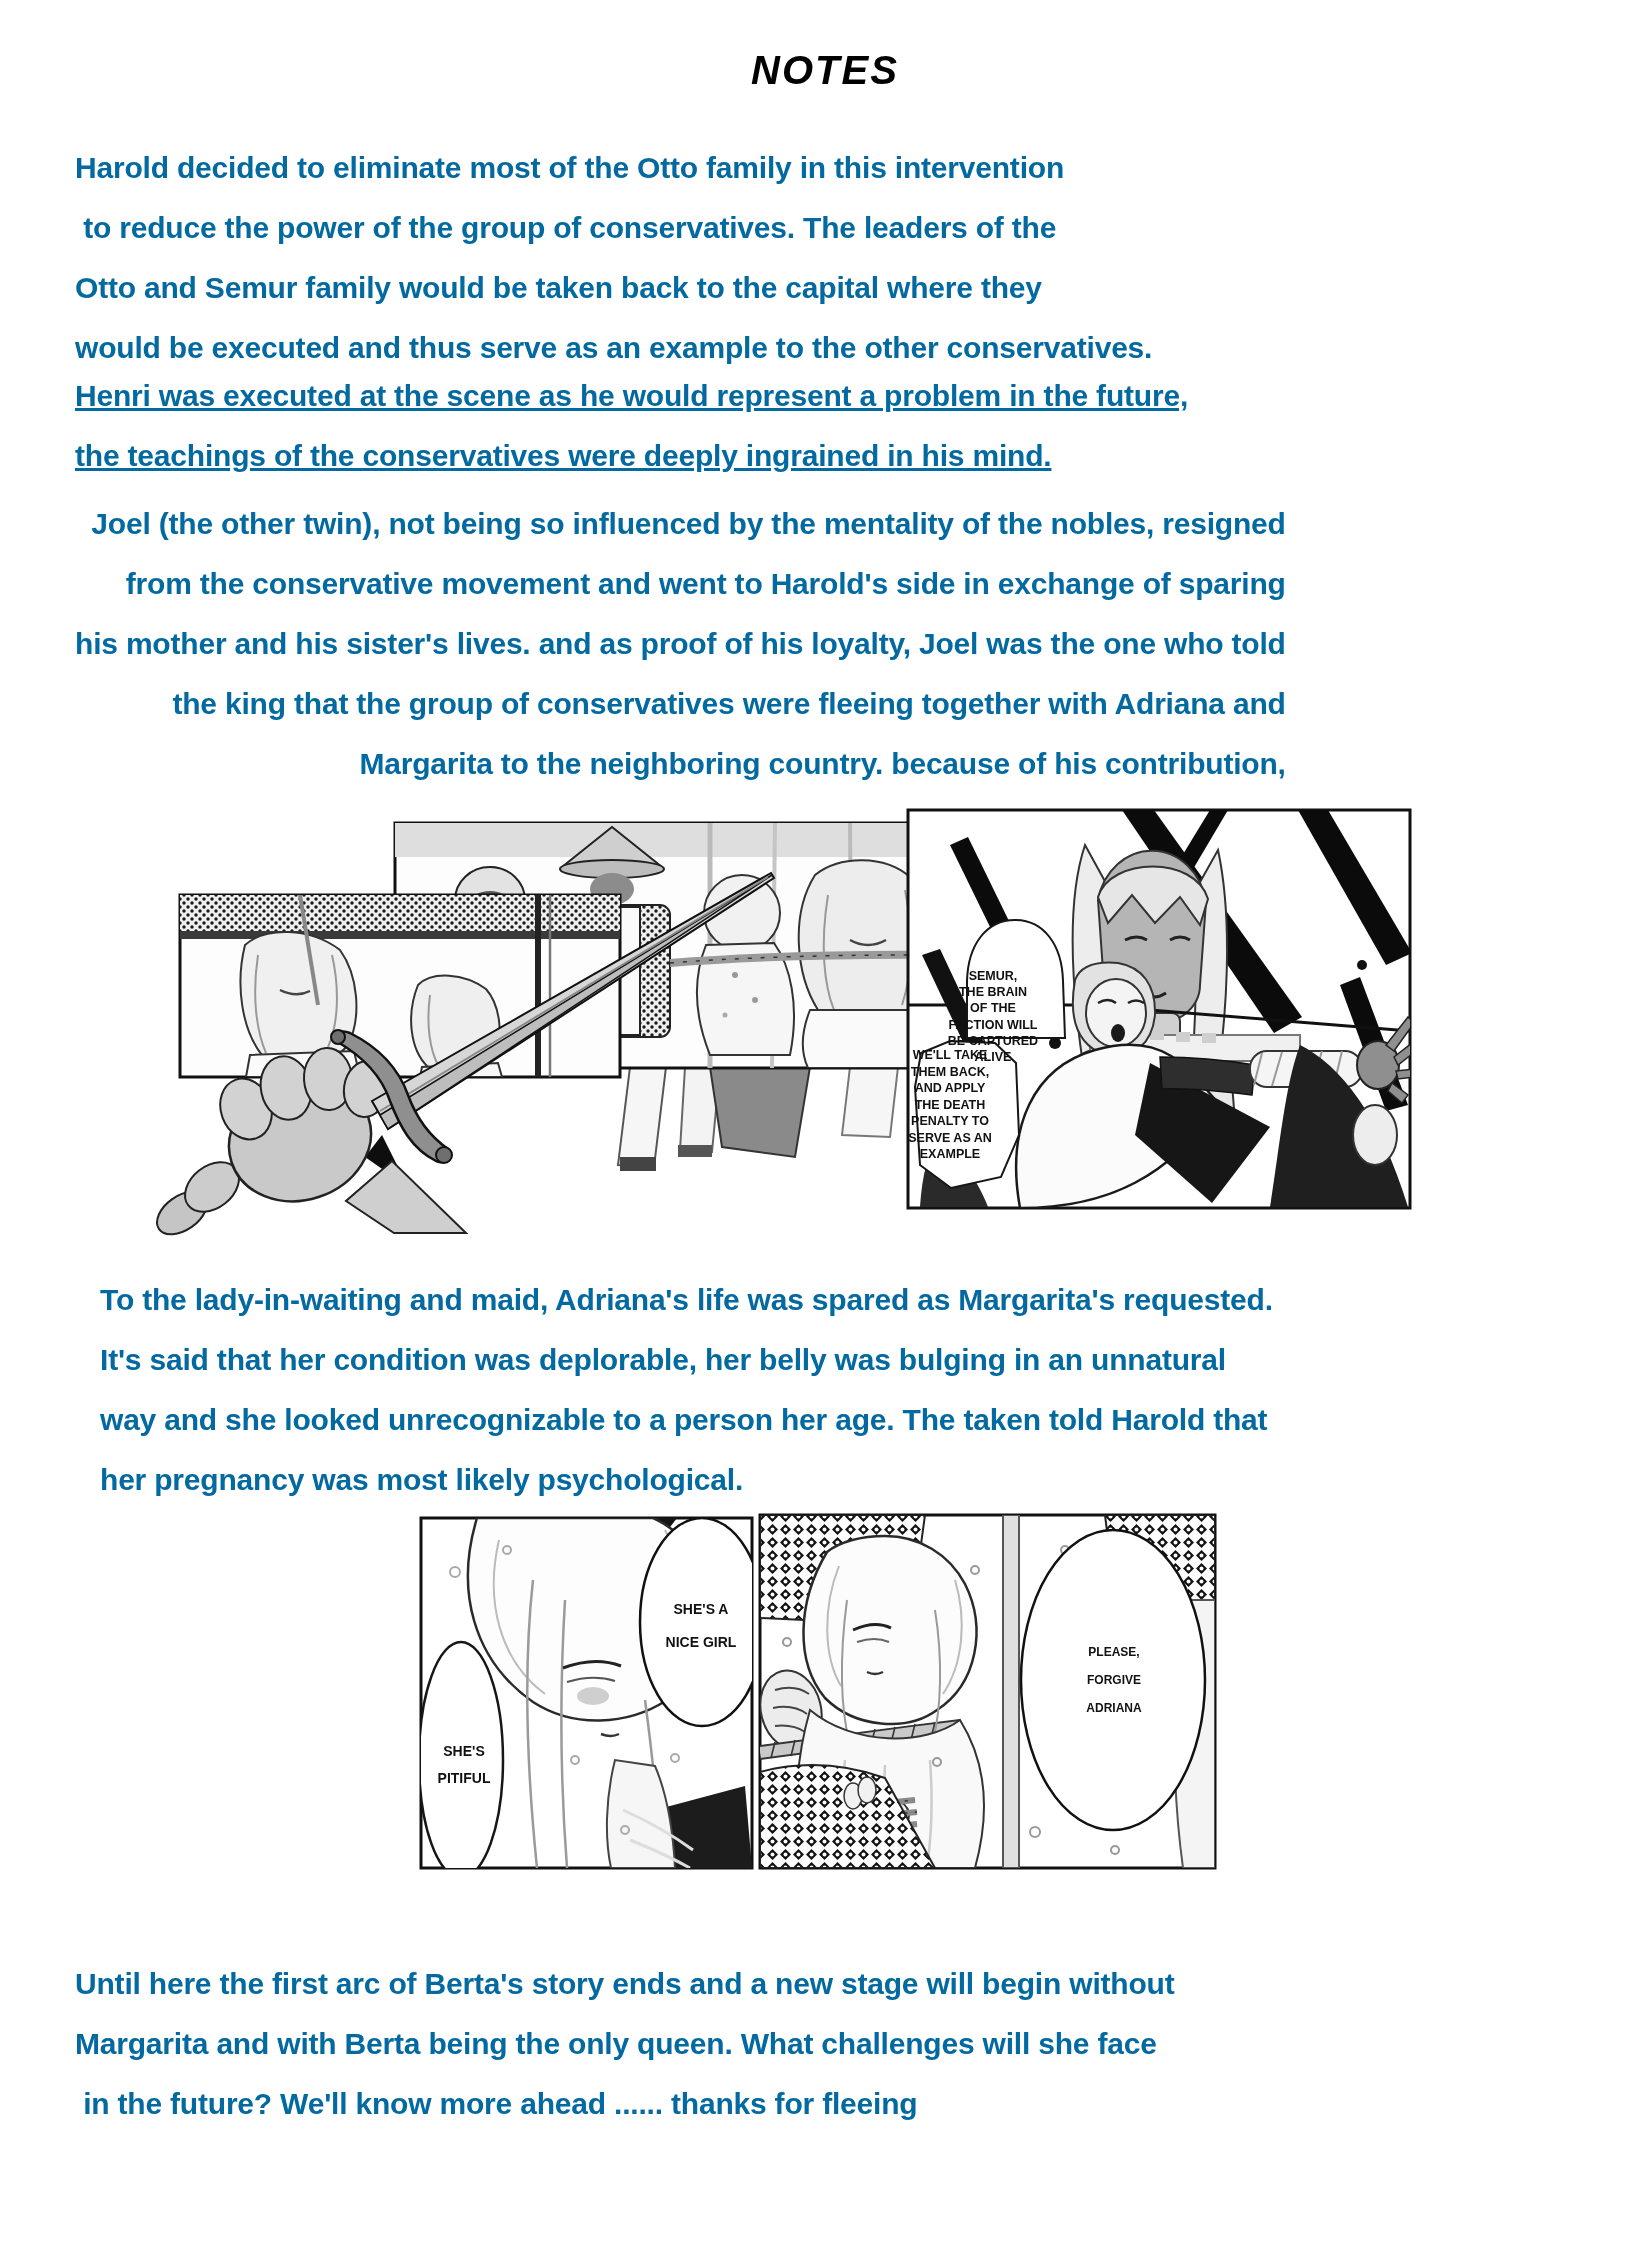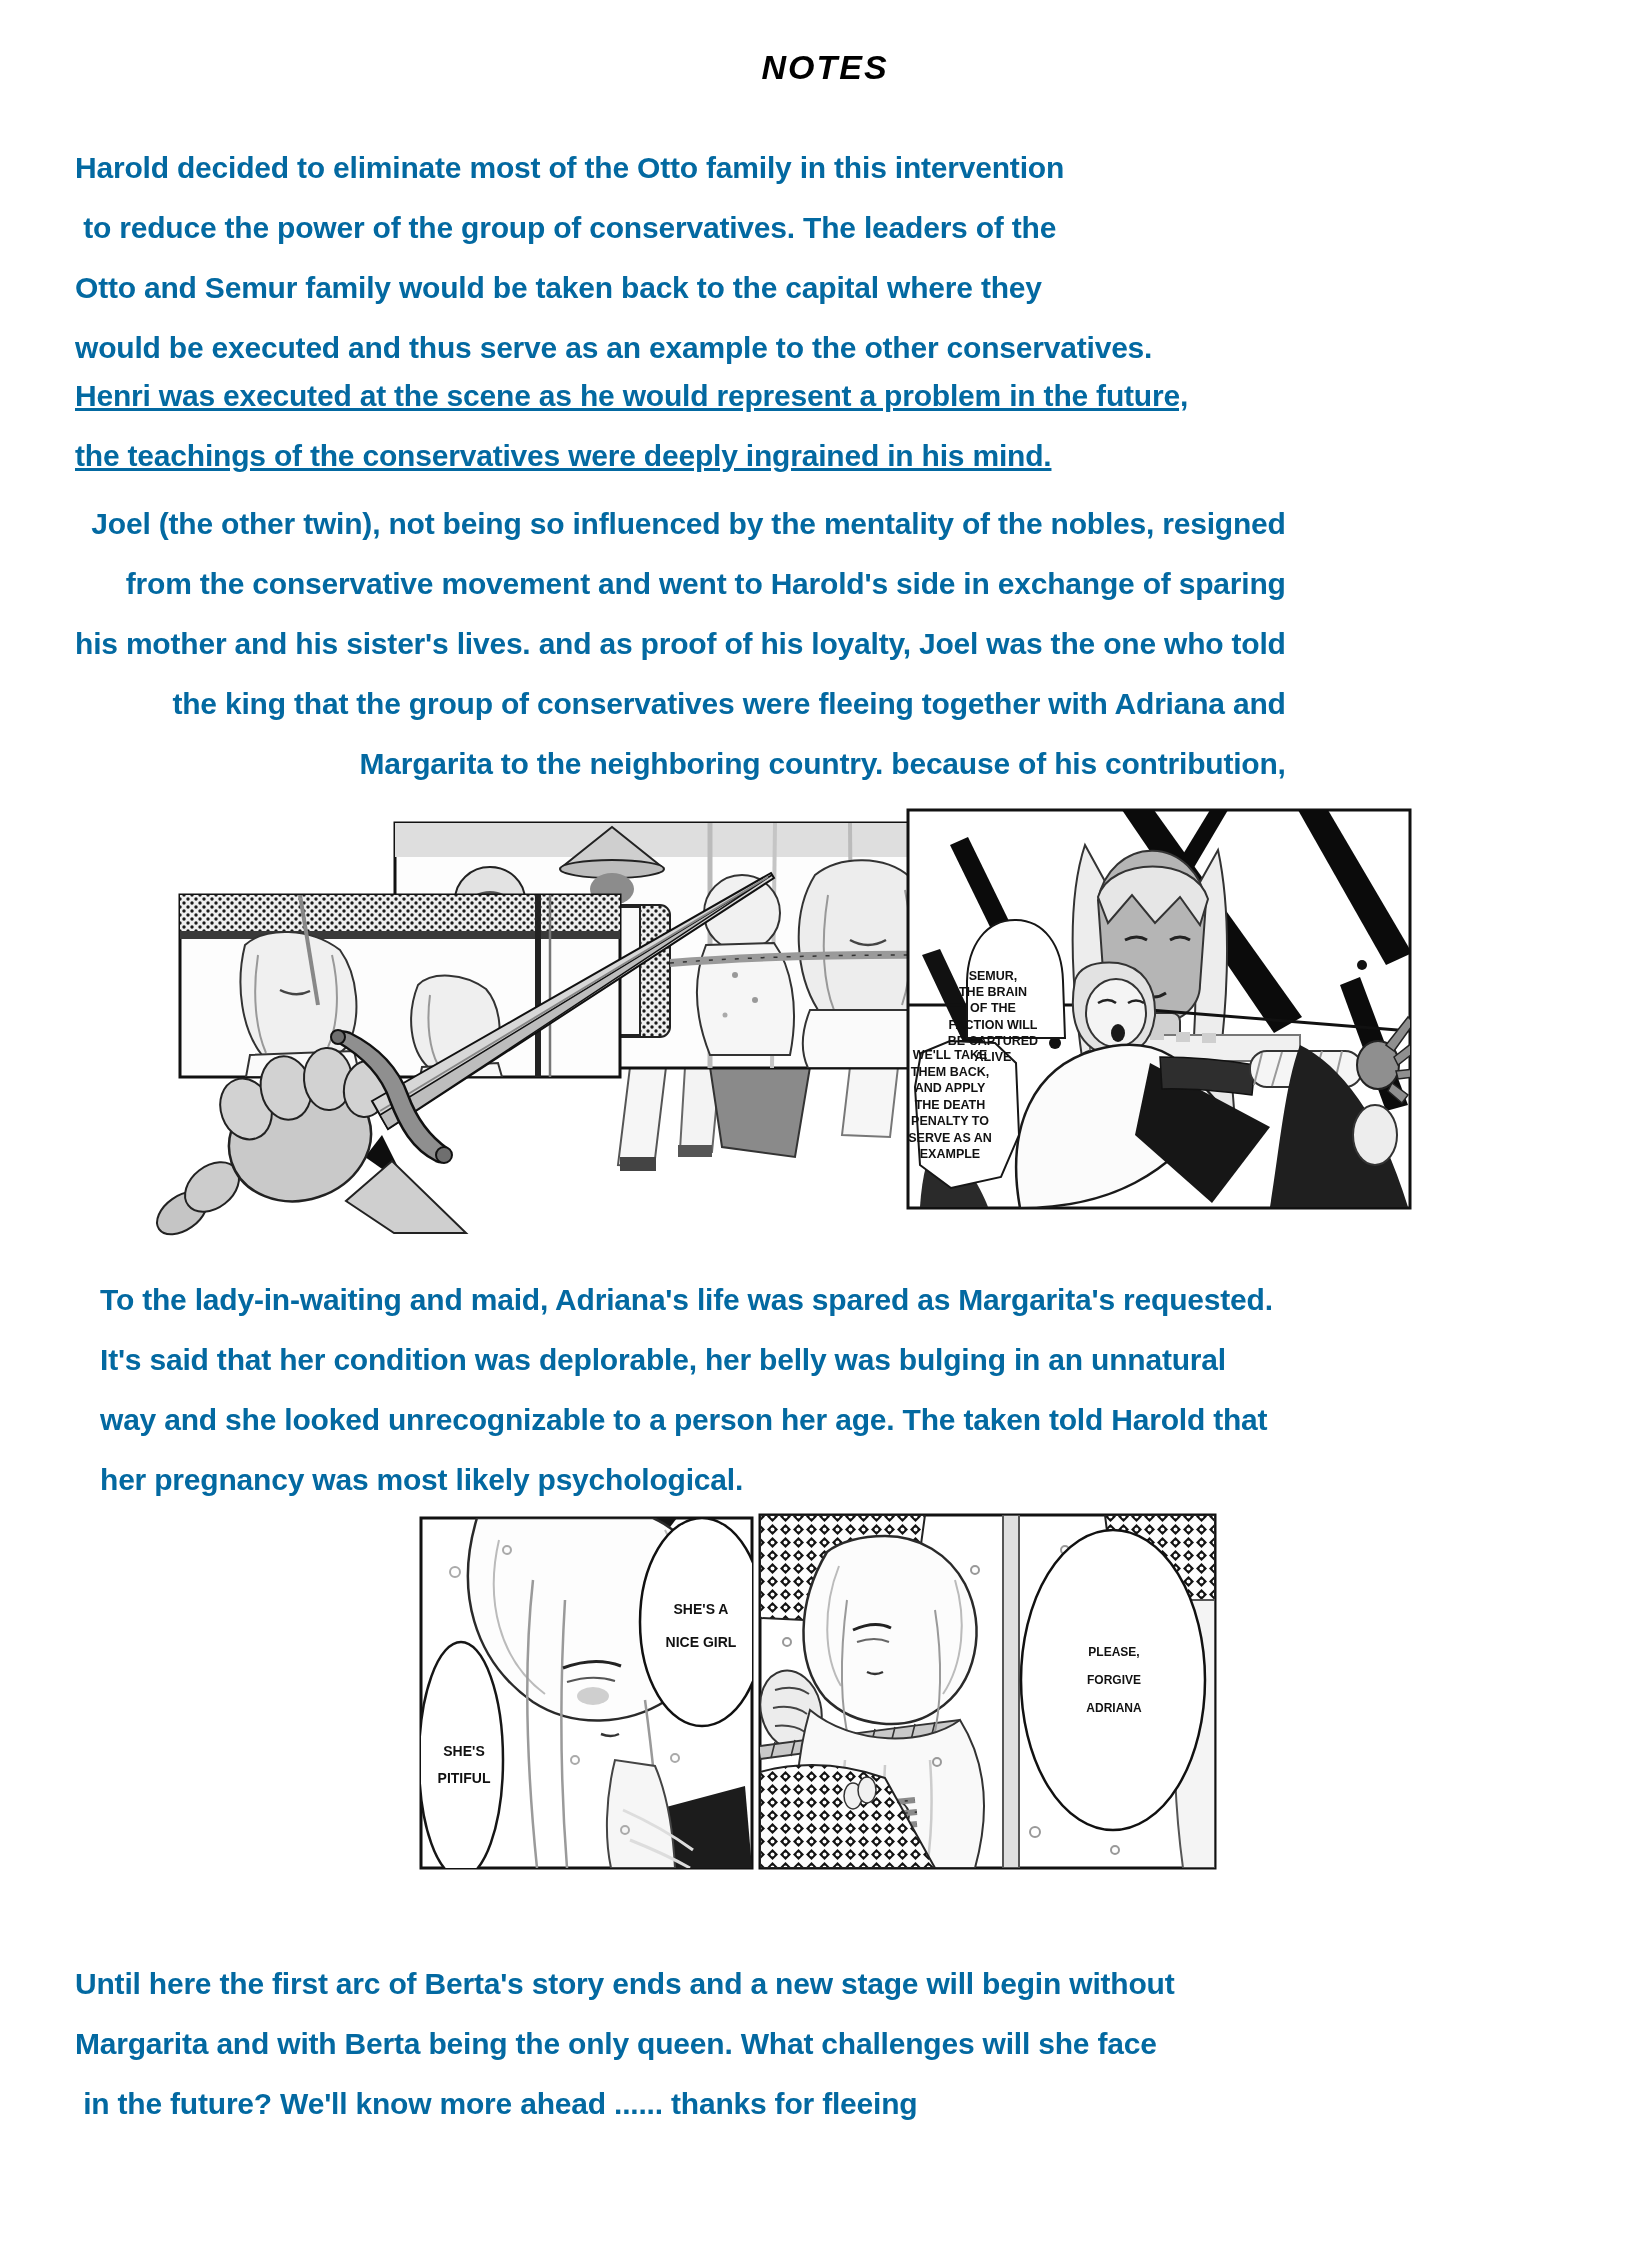--- a/index.html
+++ b/index.html
@@ -1,19 +1,19 @@
 <!DOCTYPE html>
 <html><head>
 <meta charset="utf-8">
 <style>
   html,body{margin:0;padding:0;}
   body{width:1650px;height:2250px;position:relative;background:#fff;overflow:hidden;
        font-family:"Liberation Sans",sans-serif;color:#000;}
   .title{position:absolute;top:48px;left:0;width:100%;text-align:center;
-         font-size:34px;font-weight:bold;letter-spacing:2px;font-style:italic;}
+         font-size:40px;font-weight:bold;letter-spacing:2px;font-style:italic;}
   .para{position:absolute;white-space:pre;font-weight:bold;font-size:30px;
         line-height:60px;letter-spacing:-0.2px;color:#0369a1;}
   #p1{left:75px;top:138px;}
   #p2{left:75px;top:366px;text-decoration:underline;}
   #p3{left:75px;top:494px;text-align:right;}
   #p4{left:100px;top:1270px;}
   #p5{left:75px;top:1954px;}
   .cluster{position:absolute;}
   #cluster1{left:150px;top:805px;width:1270px;height:432px;}
   #cluster2{left:415px;top:1510px;width:805px;height:368px;}

